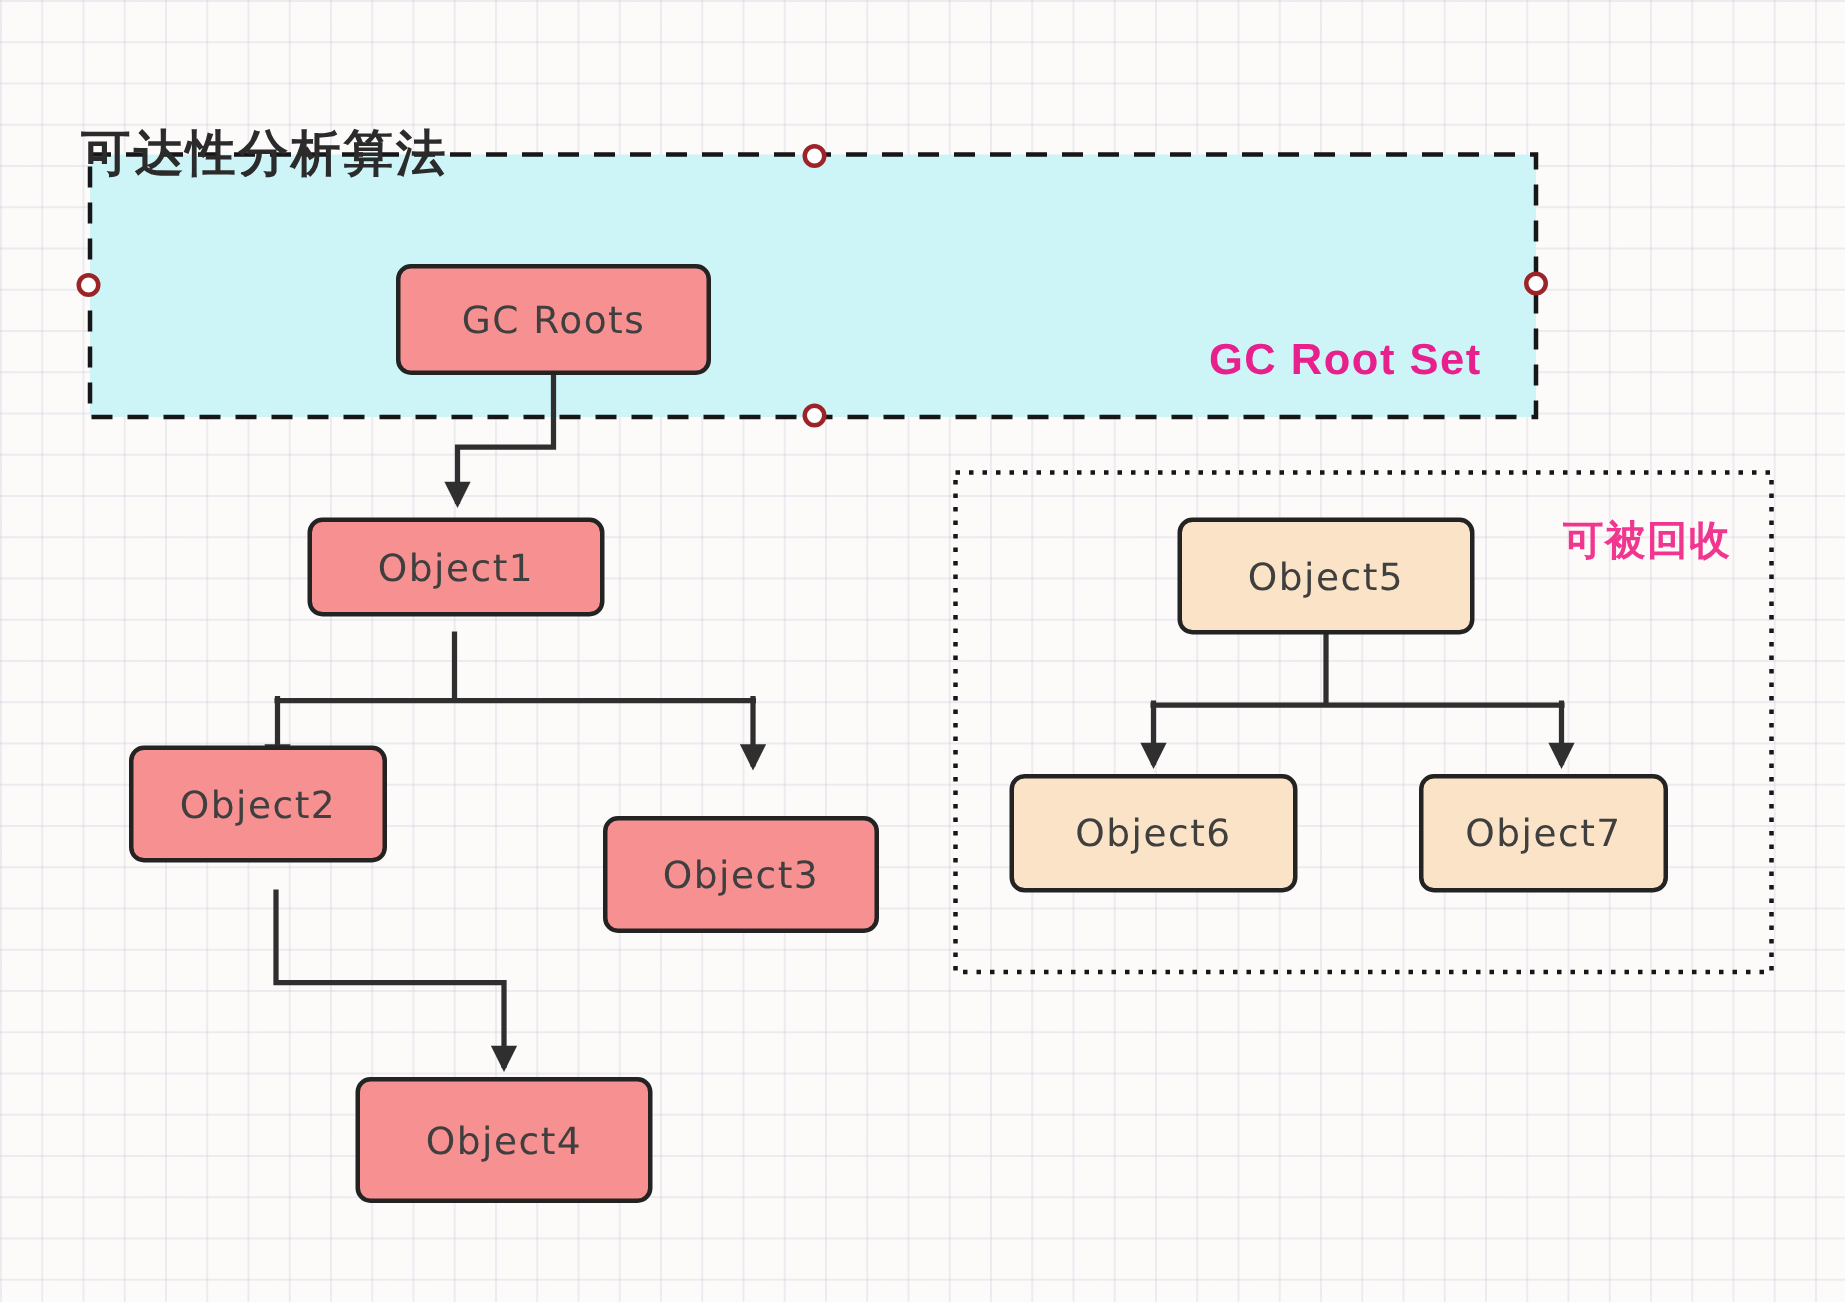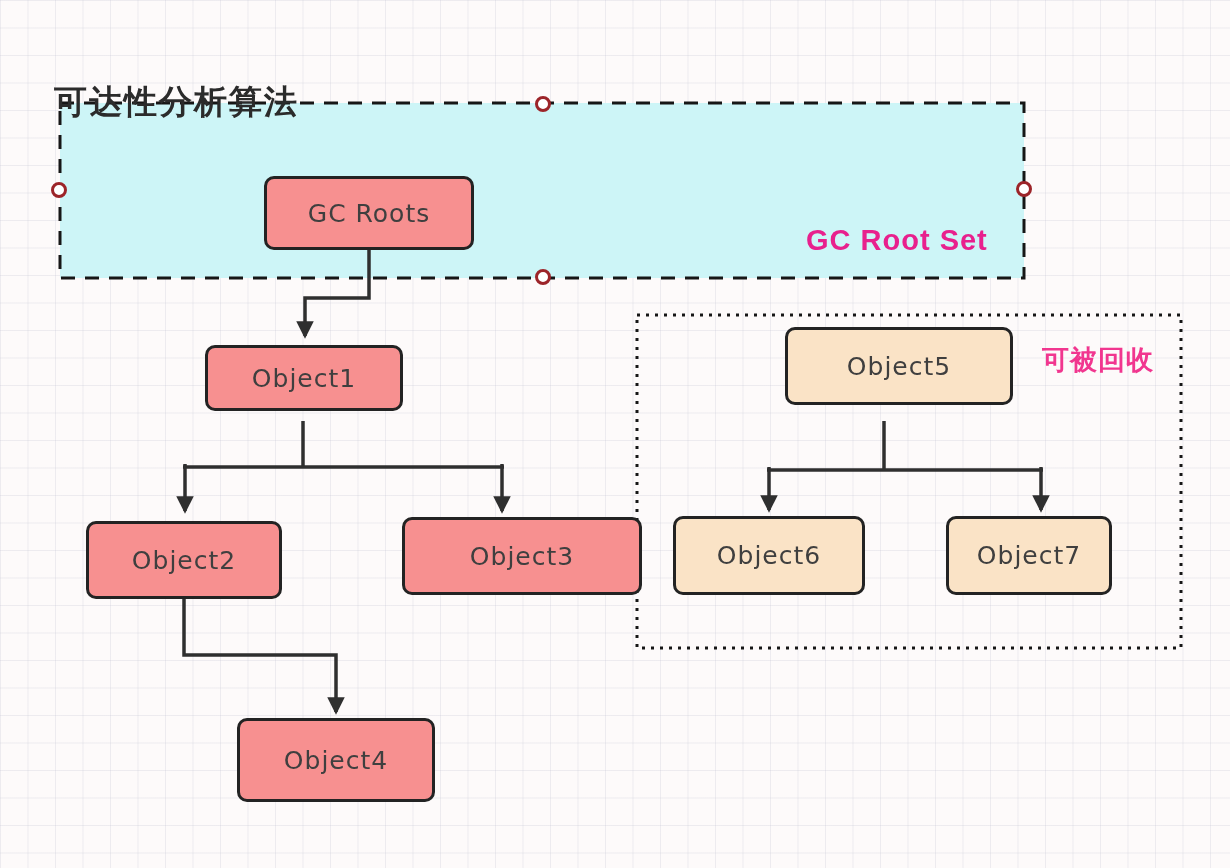--- a/index.html
+++ b/index.html
@@ -80,33 +80,33 @@
   <div class="lbl-recyclable">可被回收</div>
 
   <div class="node pink" style="left:264px;top:176px;width:210px;height:74px">
     <span>GC Roots</span>
   </div>
 
   <div class="node pink" style="left:205px;top:345px;width:198px;height:66px">
     <span>Object1</span>
   </div>
 
-  <div class="node pink" style="left:86px;top:521px;width:196px;height:78px">
+  <div class="node pink" style="left:86px;top:497px;width:172px;height:78px">
     <span>Object2</span>
   </div>
 
-  <div class="node pink" style="left:402px;top:517px;width:240px;height:78px">
+  <div class="node pink" style="left:402px;top:544px;width:184px;height:78px">
     <span>Object3</span>
   </div>
 
   <div class="node pink" style="left:237px;top:718px;width:198px;height:84px">
     <span>Object4</span>
   </div>
 
-  <div class="node peach" style="left:785px;top:327px;width:228px;height:78px">
+  <div class="node peach" style="left:785px;top:345px;width:198px;height:78px">
     <span>Object5</span>
   </div>
 
   <div class="node peach" style="left:673px;top:516px;width:192px;height:79px">
     <span>Object6</span>
   </div>
 
   <div class="node peach" style="left:946px;top:516px;width:166px;height:79px">
     <span>Object7</span>
   </div>

